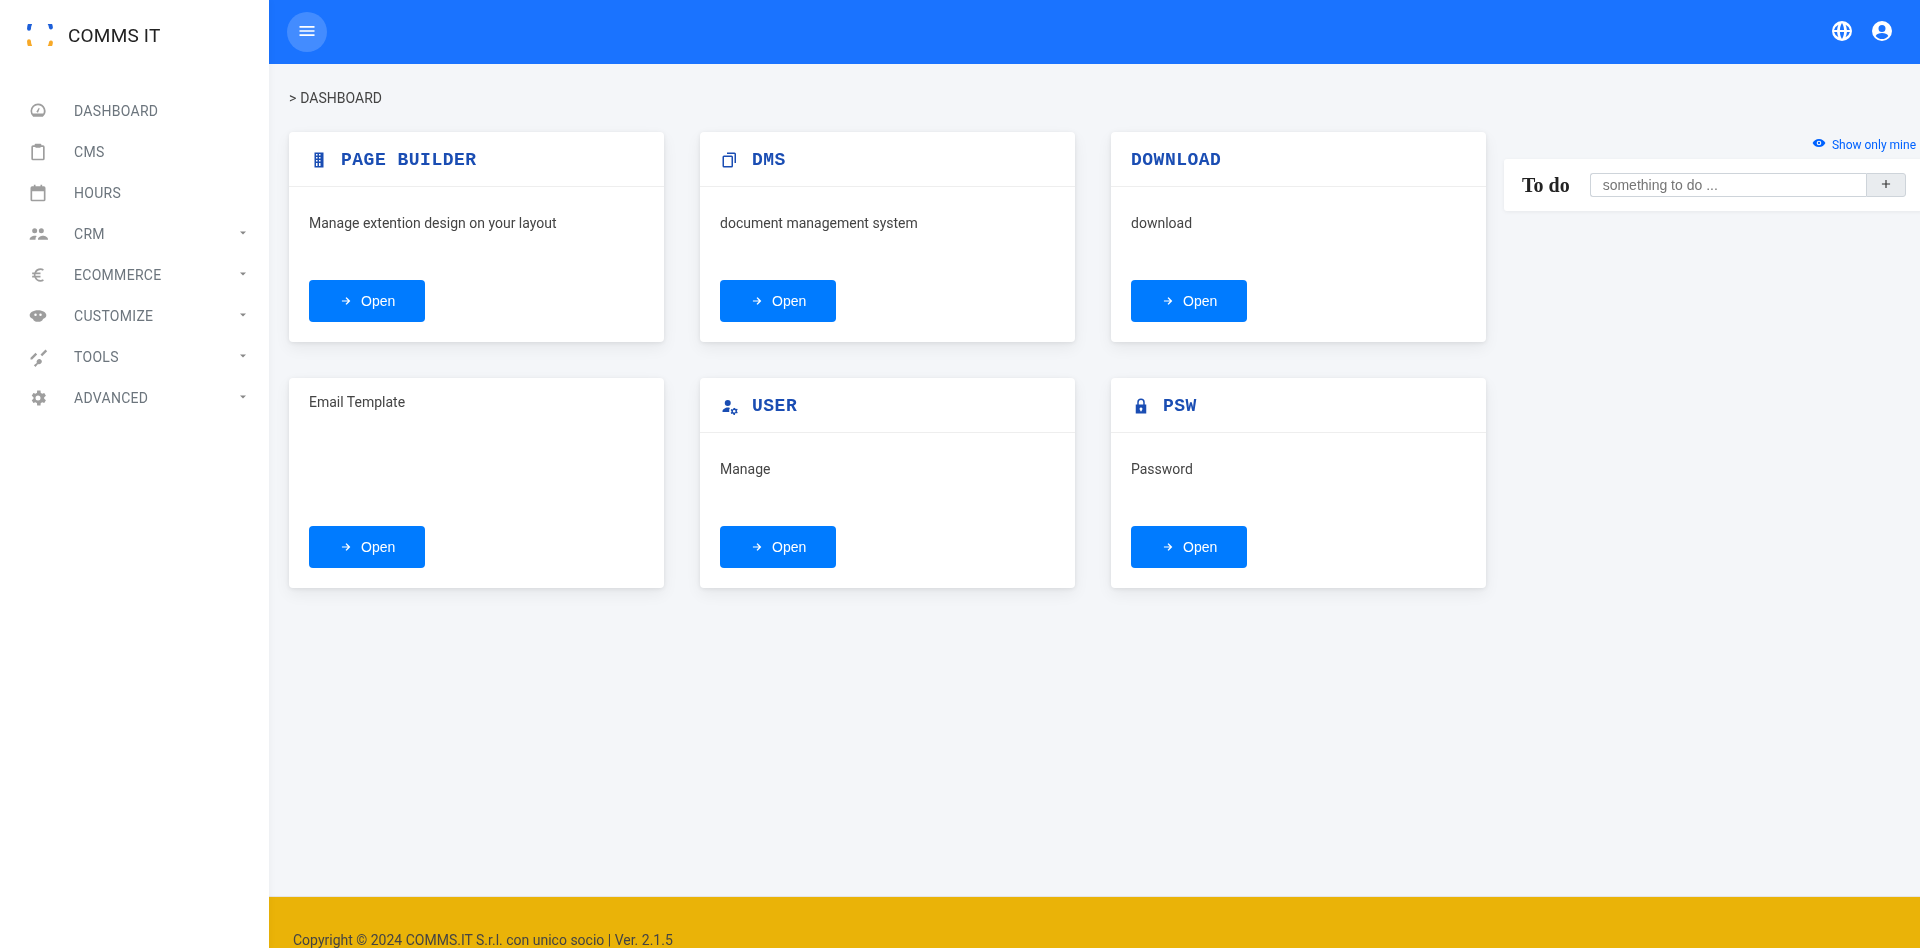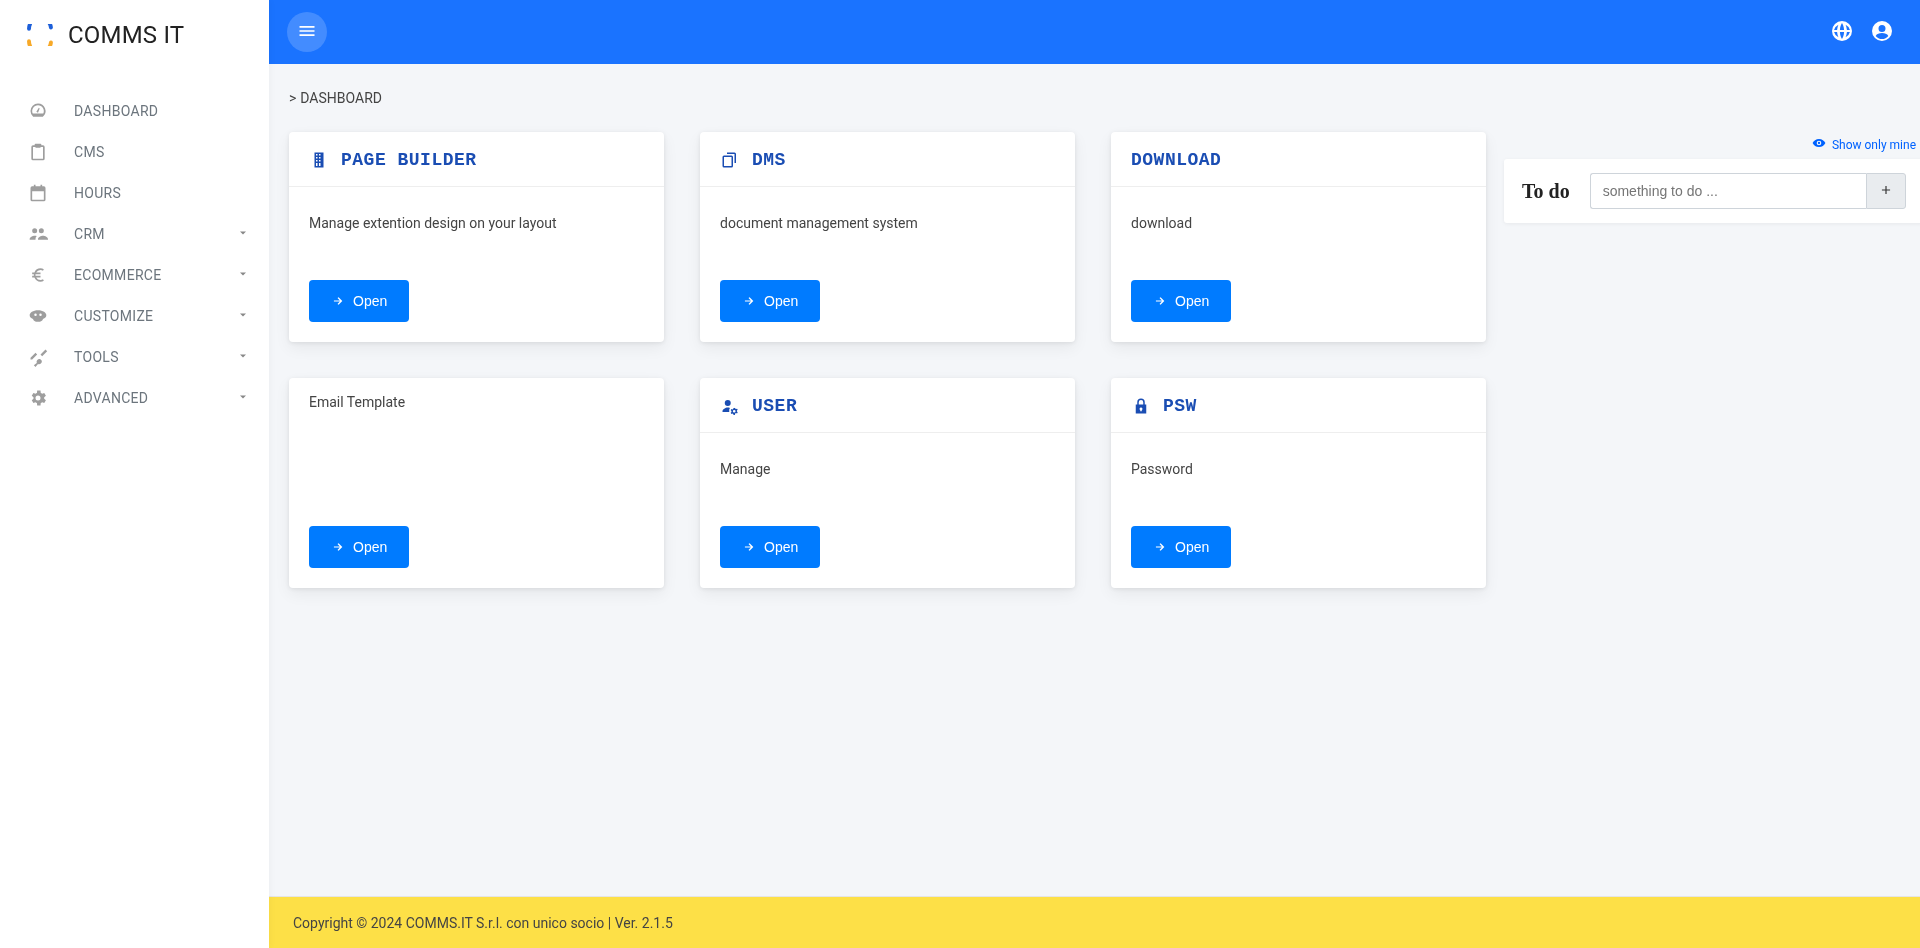--- a/index.html
+++ b/index.html
@@ -68,21 +68,21 @@
     box-shadow: 2px 0 6px rgba(0,0,0,0.03);
   }
   .brand{
     height:70px;
     display:flex;align-items:center;
     padding-left:24px;
     gap:12px;
   }
   .brand-logo{width:32px;height:22px;position:relative;}
   .brand-text{
-    font-size:24px;font-weight:400;color:#222;letter-spacing:.2px;
+    font-size:19px;font-weight:400;color:#222;letter-spacing:.2px;
   }
 
   .nav{padding-top:20px;}
   .nav-item{
     display:flex;align-items:center;
     height:41px;
     padding:0 20px 0 26px;
     color:var(--sidebar-text);
     cursor:pointer;
     font-size:14px;
@@ -150,21 +150,21 @@
   }
   .card-footer{
     padding:20px 20px 20px 20px;
   }
   .open-btn{
     display:inline-flex;align-items:center;gap:8px;
     background:var(--blue-btn);
     color:#fff;
     border:none;border-radius:4px;
     height:42px;
-    padding:0 22px;
+    padding:0 30px;
     font-size:14px;cursor:pointer;
   }
   .open-btn svg{width:14px;height:14px;fill:#fff;}
 
   
   .todo-panel{
     flex:1;
     min-width:420px;
   }
   .show-only-mine{
@@ -182,42 +182,42 @@
     display:flex;align-items:center;
     padding:14px 18px;
     gap:20px;
   }
   .todo-title{
     font-family:Liberation Serif, serif;
     font-weight:700;font-size:20px;color:#222;
     white-space:nowrap;
   }
   .todo-input-group{
-    flex:1;display:flex;align-items:stretch;height:36px;
+    flex:1;display:flex;align-items:stretch;height:24px;
   }
   .todo-input{
     flex:1;border:1px solid var(--input-border);
     border-right:none;border-radius:3px 0 0 3px;
     padding:0 12px;font-size:14px;outline:none;
     color:#555;
   }
   .todo-add-btn{
     width:40px;border:1px solid var(--input-border);
     background:var(--input-btn);border-radius:0 3px 3px 0;
     display:flex;align-items:center;justify-content:center;
     cursor:pointer;color:#333;
   }
   .todo-add-btn svg{width:14px;height:14px;fill:#333;}
 
   
   .footer{
     position:absolute;bottom:0;left:0;right:0;
-    background:#fde047;
+    background:#eab308;
     border-top:1px solid #e5e5e5;
-    height:52px;display:flex;align-items:center;
+    height:52px;display:flex;align-items:flex-end;
     padding-left:24px;font-size:14px;color:#444;
   }
 
 </style>
 </head>
 <body>
 
 <div class="topbar">
   <div class="hamburger-btn">
     <span>

